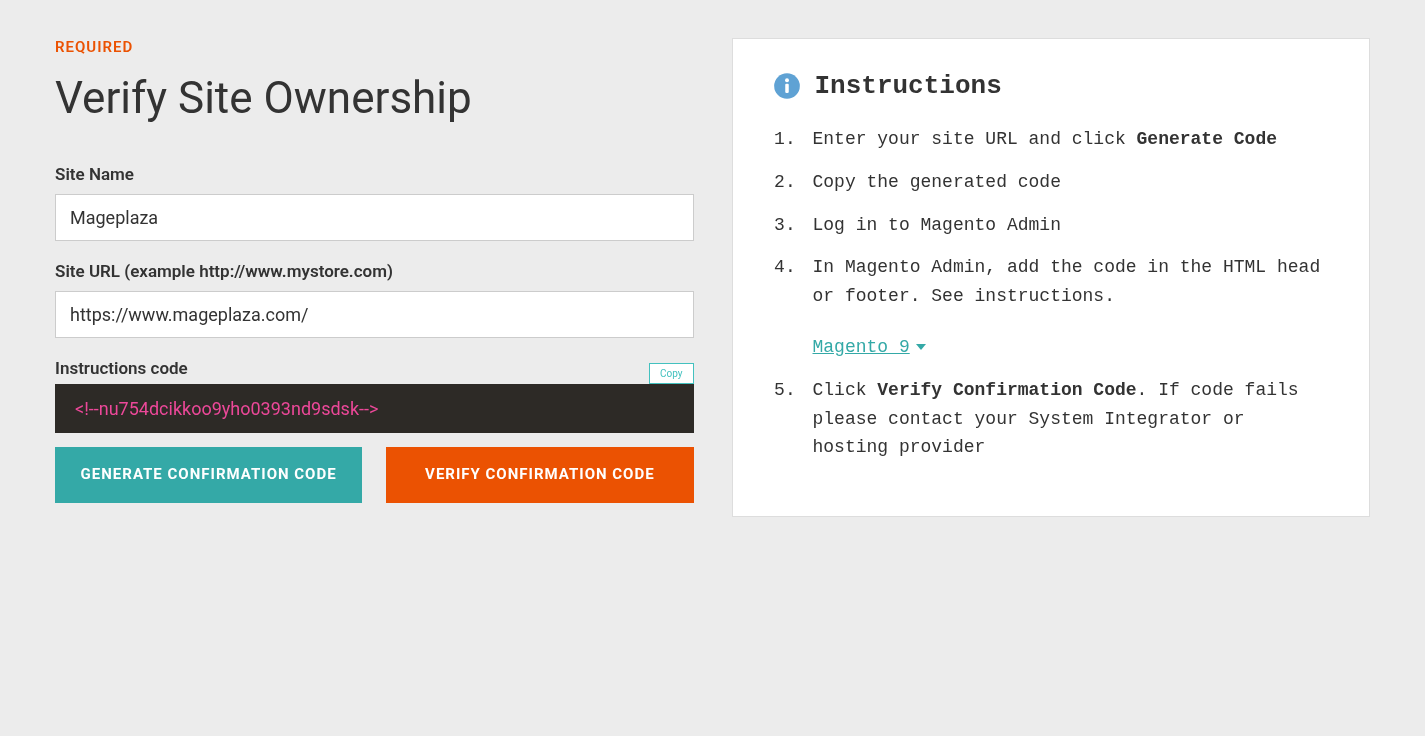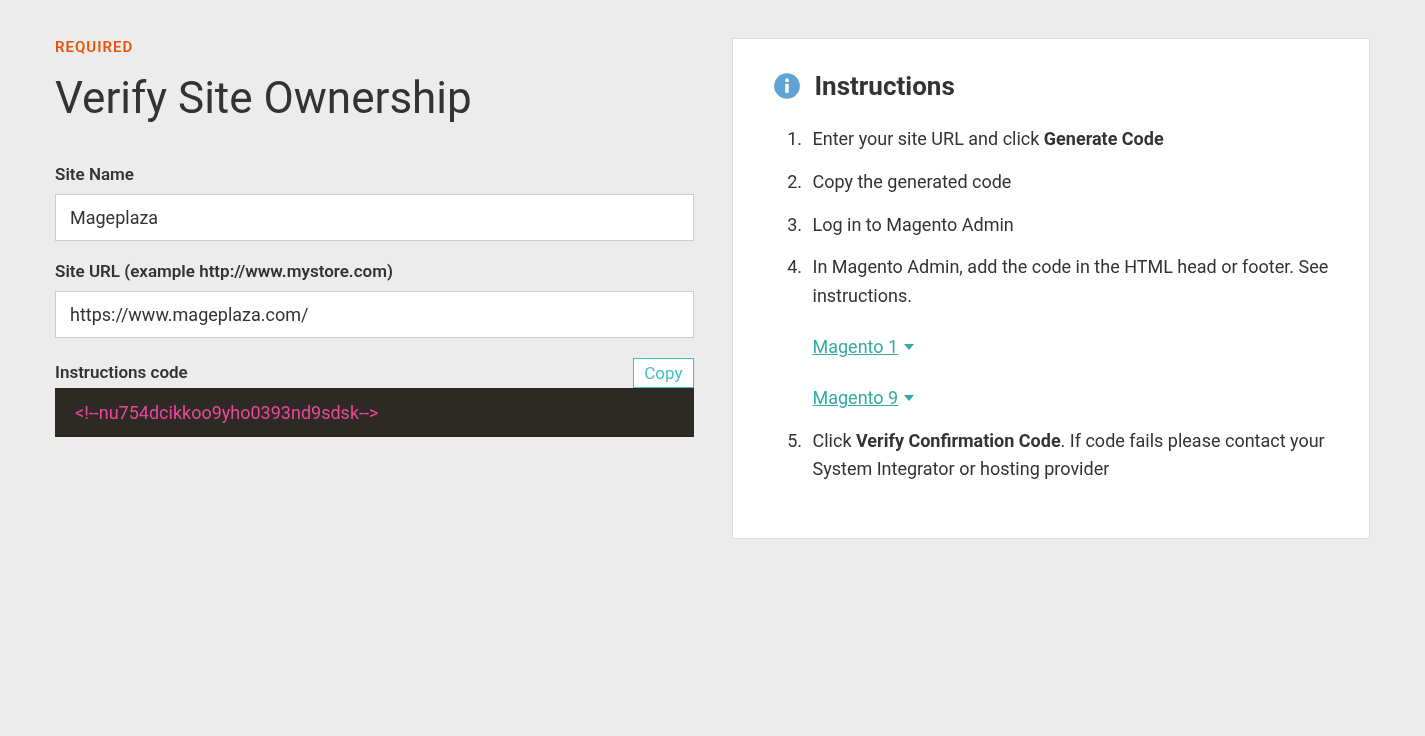--- a/index.html
+++ b/index.html
@@ -68,21 +68,21 @@
       border: 1px solid #ccc;
       background: #fff;
       color: #333;
       font-family: inherit;
     }
     .copy-btn {
       background: #fff;
       border: 1px solid #43c1bf;
       color: #43c1bf;
       padding: 4px 10px;
-      font-size: 17px;
+      font-size: 10px;
       cursor: pointer;
       font-family: inherit;
     }
     .code-box {
       background: #2d2a26;
       color: #ec4899;
       padding: 14px 20px;
       font-size: 18px;
       font-family: inherit;
       margin-top: 0;
@@ -108,20 +108,21 @@
     .btn-teal {
       background: #34a9a7;
     }
     .btn-orange {
       background: #eb5202;
     }
     .instructions-panel {
       background: #fff;
       border: 1px solid #ddd;
       padding: 32px 40px 40px 40px;
+      font-family: Liberation Mono, monospace;
     }
     .instructions-header {
       display: flex;
       align-items: center;
       gap: 14px;
       margin-bottom: 24px;
     }
     .info-icon {
       width: 28px;
       height: 28px;
@@ -187,20 +188,24 @@
     </div>
 
     <div class="field-group" style="margin-bottom:0;">
       <div class="confirmation-label-row">
         <label class="field-label" style="margin-bottom:6px;">Instructions code</label>
         <button class="copy-btn">Copy</button>
       </div>
       <div class="code-box">&lt;!--nu754dcikkoo9yho0393nd9sdsk--&gt;</div>
     </div>
 
+    <div class="button-row">
+      <button class="btn btn-teal">GENERATE CONFIRMATION CODE</button>
+      <button class="btn btn-orange">VERIFY CONFIRMATION CODE</button>
+    </div>
   </div>
 
   <div class="right-col">
     <div class="instructions-panel">
       <div class="instructions-header">
         <svg class="info-icon" viewBox="0 0 24 24" fill="#5fa2d4">
           <circle cx="12" cy="12" r="11"></circle>
           <rect x="10.5" y="10" width="3" height="8" fill="#fff" rx="1"></rect>
           <circle cx="12" cy="7" r="1.7" fill="#fff"></circle>
         </svg>
@@ -209,26 +214,20 @@
       <ol class="instructions-list">
         <li>
           <span>Enter your site URL and click </span><span class="bold">Generate Code</span>
         </li>
         <li>Copy the generated code</li>
         <li>Log in to Magento Admin</li>
         <li>
           <span>In Magento Admin, add the code in the HTML head or footer. See instructions.</span>
           <div class="expand-link-wrapper">
             <a class="expand-link">
-              <span>Magento 1</span>
-              <span class="caret-down"></span>
-            </a>
-          </div>
-          <div class="expand-link-wrapper">
-            <a class="expand-link">
               <span>Magento 9</span>
               <span class="caret-down"></span>
             </a>
           </div>
         </li>
         <li>
           <span>Click </span><span class="bold">Verify Confirmation Code</span><span>. If code fails please contact your System Integrator or hosting provider</span>
         </li>
       </ol>
     </div>

